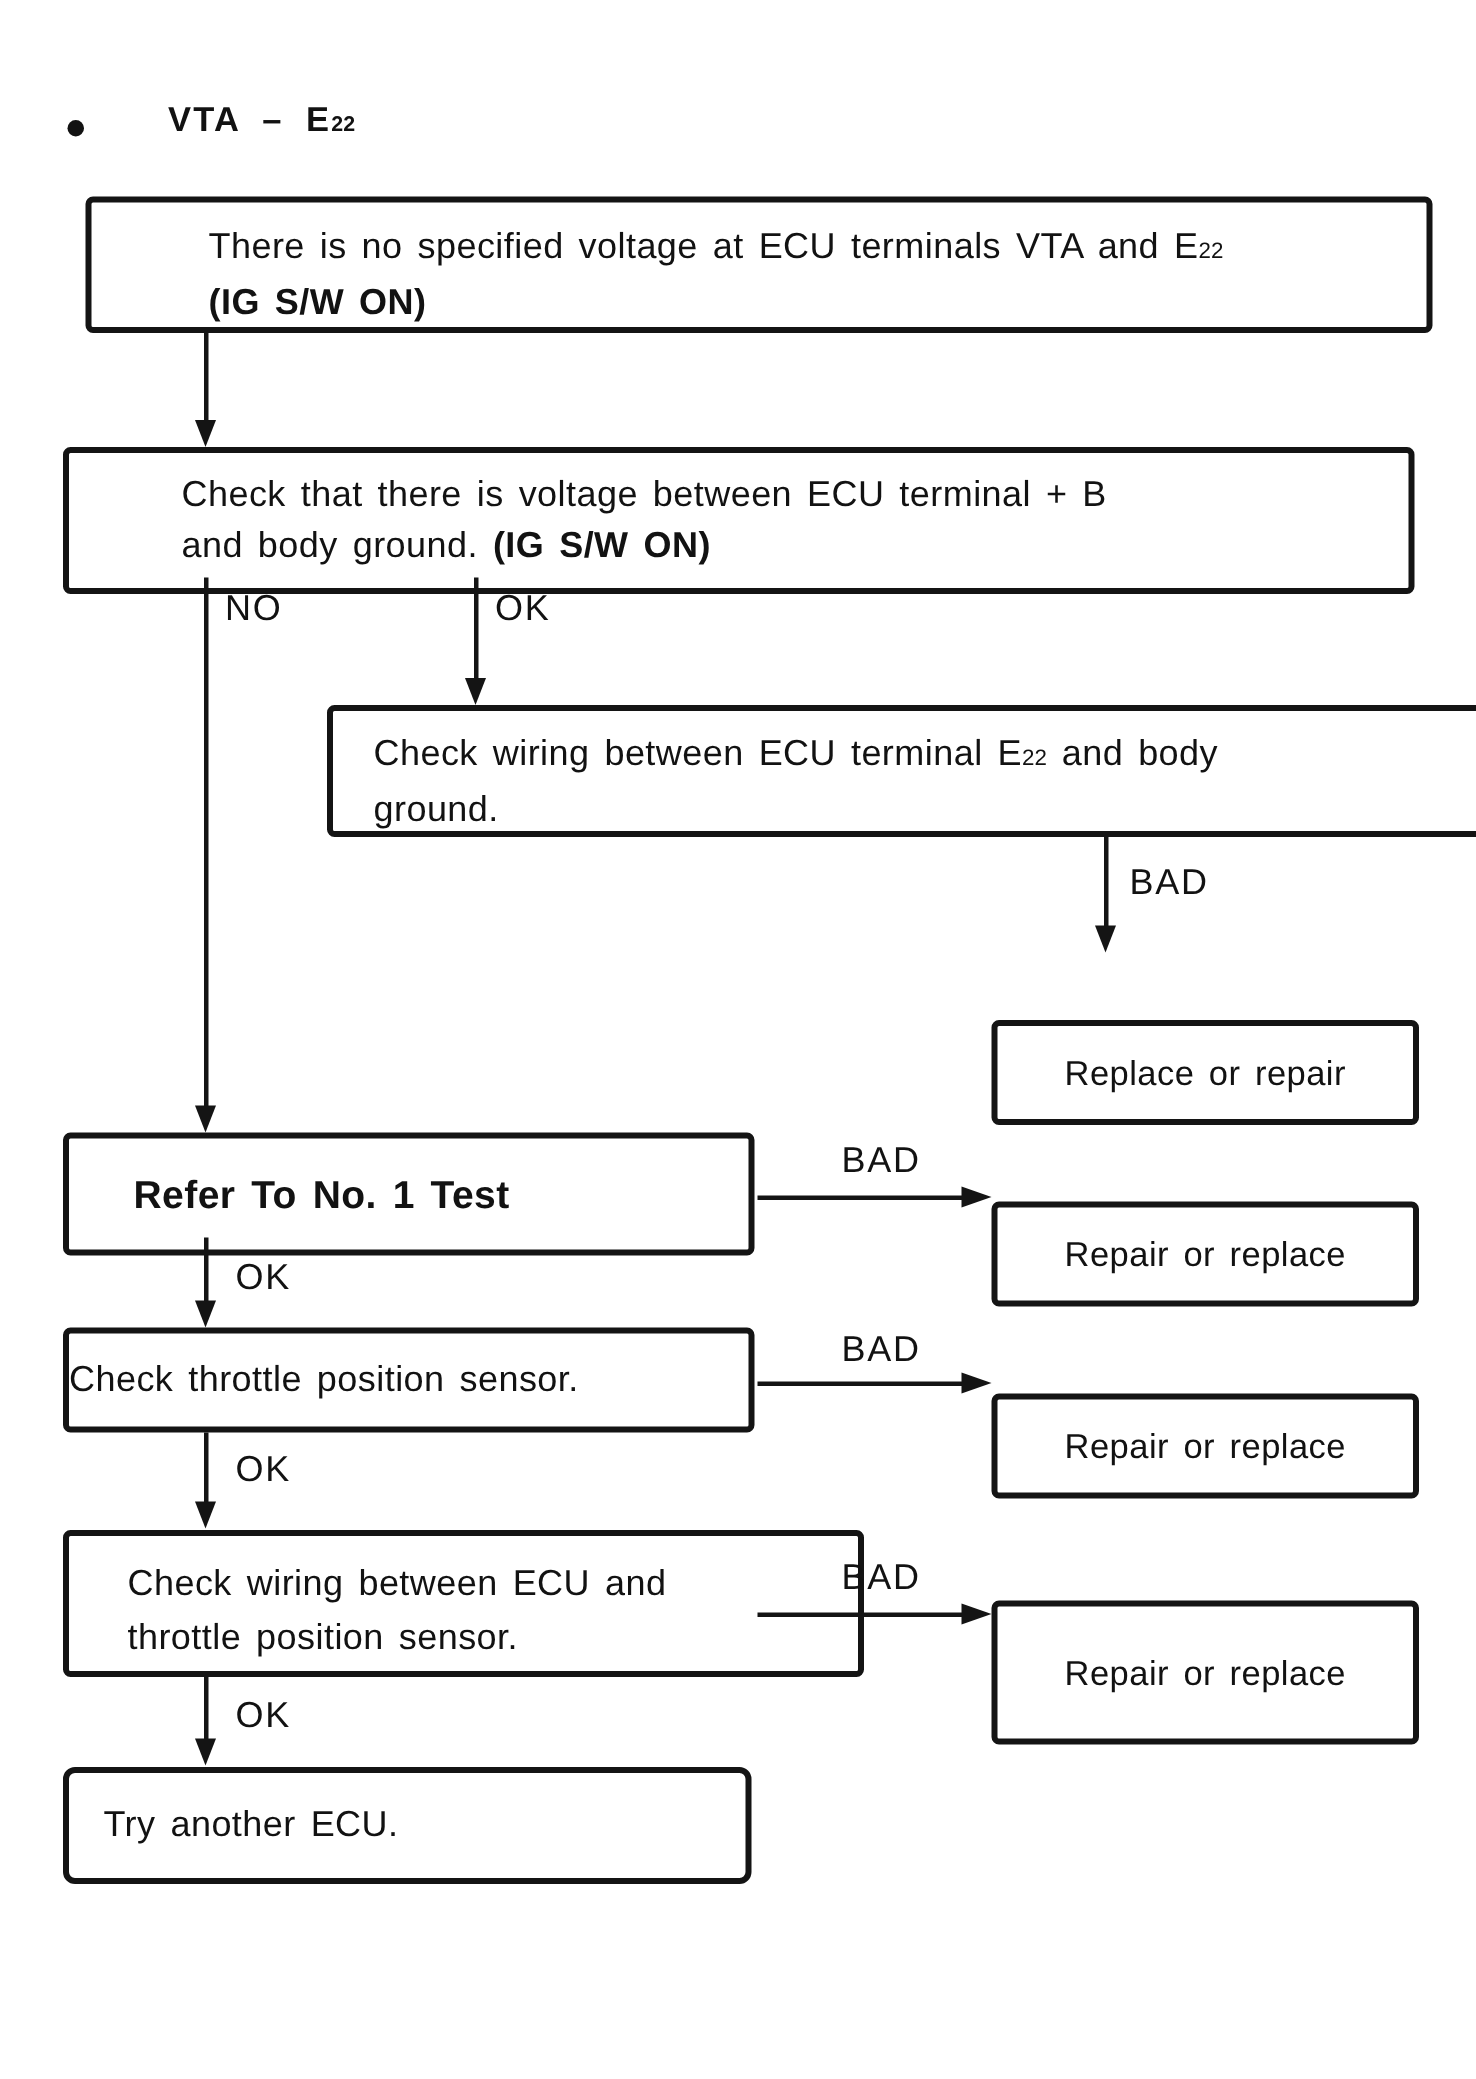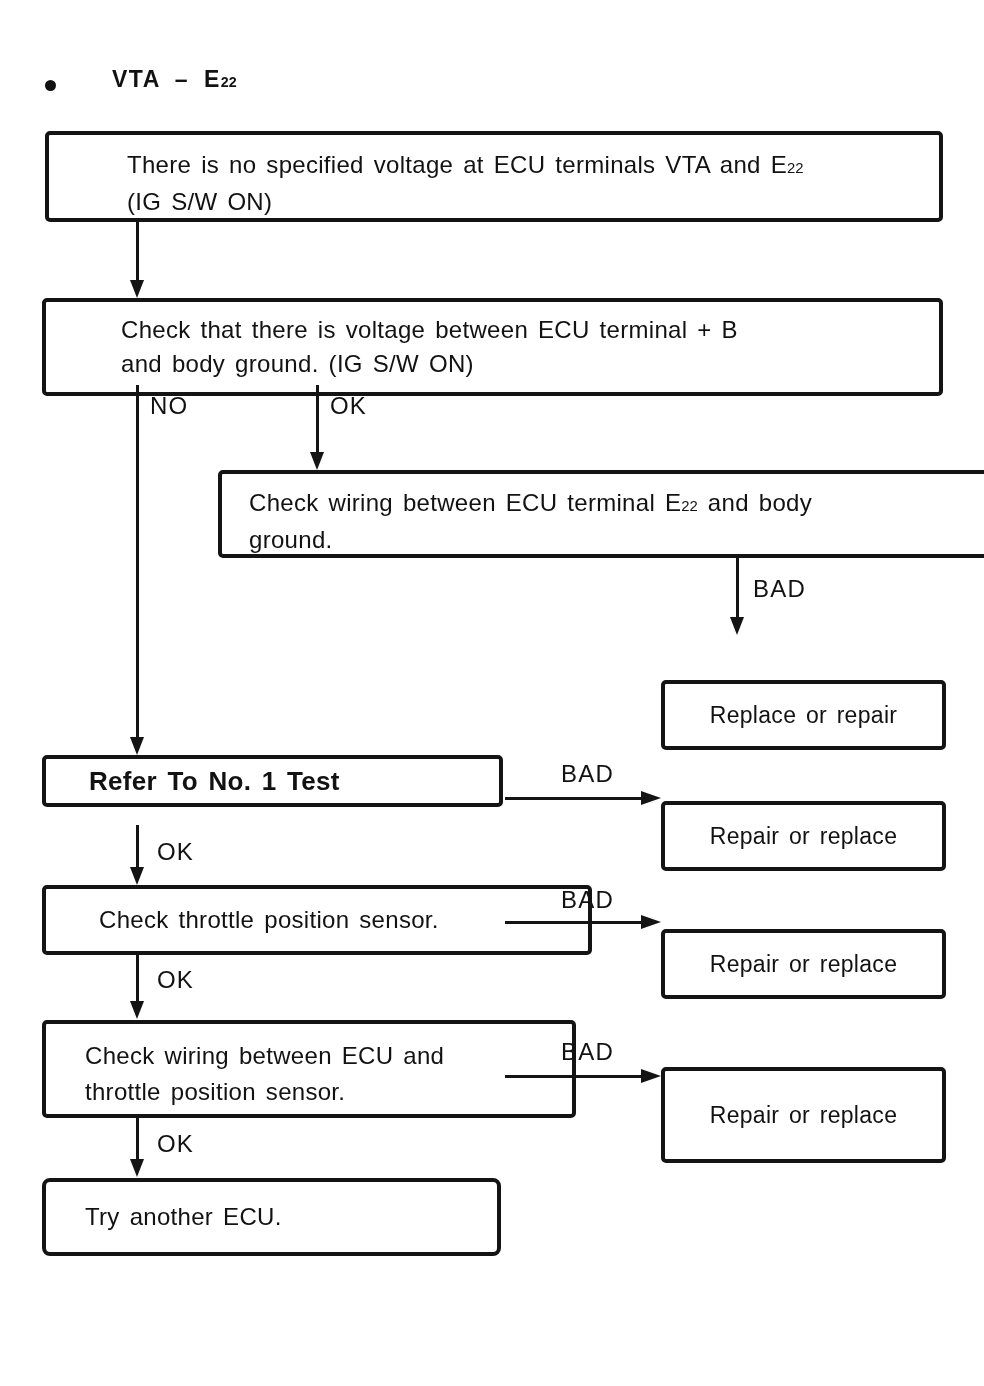--- a/index.html
+++ b/index.html
@@ -5,21 +5,21 @@
   html,body { margin:0; padding:0; background:#ffffff; }
   .page {
     position:relative; width:984px; height:1386px; background:#ffffff;
     font-family:"Liberation Sans", sans-serif; color:#121212; overflow:hidden;
   }
   .node {
     position:absolute; box-sizing:border-box; background:#fff;
     border:4px solid #141414; border-radius:5px;
     font-size:24px; letter-spacing:0.3px; word-spacing:3px; line-height:34px;
   }
-  .node .bold { font-weight:400; }
+  .node .bold { font-weight:700; }
   .centered { display:flex; align-items:center; justify-content:center; font-size:23px;margin-top:44px; }
   .vcenter { display:flex; align-items:center; }
   .vline { position:absolute; width:3px; background:#141414; }
   .hline { position:absolute; height:3px; background:#141414; }
   .arrow-down {
     position:absolute; width:0; height:0;
     border-left:7px solid transparent; border-right:7px solid transparent;
     border-top:18px solid #141414;
   }
   .arrow-right {
@@ -46,21 +46,21 @@
   }
 </style>
 </head>
 <body>
 
 <div class="page">
 
   <span class="bullet"></span>
   <div class="heading"><span>VTA – E</span><span class="sub">22</span></div>
 
-  <div class="node" style="left:45px; top:131px; width:898px; height:91px; padding:13px 20px 0 78px;">
+  <div class="node" style="left:57px; top:131px; width:898px; height:91px; padding:13px 20px 0 78px;">
     <div><span>There is no specified voltage at ECU terminals VTA and E</span><span class="sub">22</span></div>
     <div class="bold">(IG S/W ON)</div>
   </div>
 
   <div class="vline" style="left:136px; top:222px; height:59px;"></div>
   <div class="arrow-down" style="left:130px; top:280px;"></div>
 
   <div class="node" style="left:42px; top:298px; width:901px; height:98px; padding:11px 20px 0 75px;">
     <div>Check that there is voltage between ECU terminal + B</div>
     <div><span>and body ground. </span><span class="bold">(IG S/W ON)</span></div>
@@ -79,33 +79,33 @@
     <div><span>Check wiring between ECU terminal E</span><span class="sub">22</span><span> and body</span></div>
     <div>ground.</div>
   </div>
 
   <span class="branch-label" style="left:753px; top:575px;">BAD</span>
   <div class="vline" style="left:736px; top:558px; height:60px;"></div>
   <div class="arrow-down" style="left:730px; top:617px;"></div>
 
   <div class="node centered" style="left:661px; top:636px; width:285px; height:70px;">Replace or repair</div>
 
-  <div class="node vcenter" style="left:42px; top:755px; width:461px; height:52px; padding-left:43px; font-weight:700; font-size:26px;">Refer To No. 1 Test</div>
+  <div class="node vcenter" style="left:42px; top:755px; width:461px; height:82px; padding-left:43px; font-weight:700; font-size:26px;">Refer To No. 1 Test</div>
 
   <span class="branch-label" style="left:561px; top:760px;">BAD</span>
   <div class="hline" style="left:505px; top:797px; width:138px;"></div>
   <div class="arrow-right" style="left:641px; top:791px;"></div>
 
   <div class="node centered" style="left:661px; top:757px; width:285px; height:70px;">Repair or replace</div>
 
   <span class="branch-label" style="left:157px; top:838px;">OK</span>
   <div class="vline" style="left:136px; top:825px; height:43px;"></div>
   <div class="arrow-down" style="left:130px; top:867px;"></div>
 
-  <div class="node vcenter" style="left:42px; top:885px; width:550px; height:70px; padding-left:53px;">Check throttle position sensor.</div>
+  <div class="node vcenter" style="left:42px; top:885px; width:461px; height:70px; ">Check throttle position sensor.</div>
 
   <span class="branch-label" style="left:561px; top:886px;">BAD</span>
   <div class="hline" style="left:505px; top:921px; width:138px;"></div>
   <div class="arrow-right" style="left:641px; top:915px;"></div>
 
   <div class="node centered" style="left:661px; top:885px; width:285px; height:70px;">Repair or replace</div>
 
   <span class="branch-label" style="left:157px; top:966px;">OK</span>
   <div class="vline" style="left:136px; top:955px; height:47px;"></div>
   <div class="arrow-down" style="left:130px; top:1001px;"></div>
@@ -118,16 +118,16 @@
   <span class="branch-label" style="left:561px; top:1038px;">BAD</span>
   <div class="hline" style="left:505px; top:1075px; width:138px;"></div>
   <div class="arrow-right" style="left:641px; top:1069px;"></div>
 
   <div class="node centered" style="left:661px; top:1023px; width:285px; height:96px;">Repair or replace</div>
 
   <span class="branch-label" style="left:157px; top:1130px;">OK</span>
   <div class="vline" style="left:136px; top:1118px; height:42px;"></div>
   <div class="arrow-down" style="left:130px; top:1159px;"></div>
 
-  <div class="node vcenter" style="left:42px; top:1178px; width:459px; height:78px; padding-left:39px; border-radius:8px;">Try another ECU.</div>
+  <div class="node vcenter" style="left:42px; top:1178px; width:459px; height:78px; padding-left:23px; border-radius:8px;">Try another ECU.</div>
 
 
 </div>
 
 </body></html>

